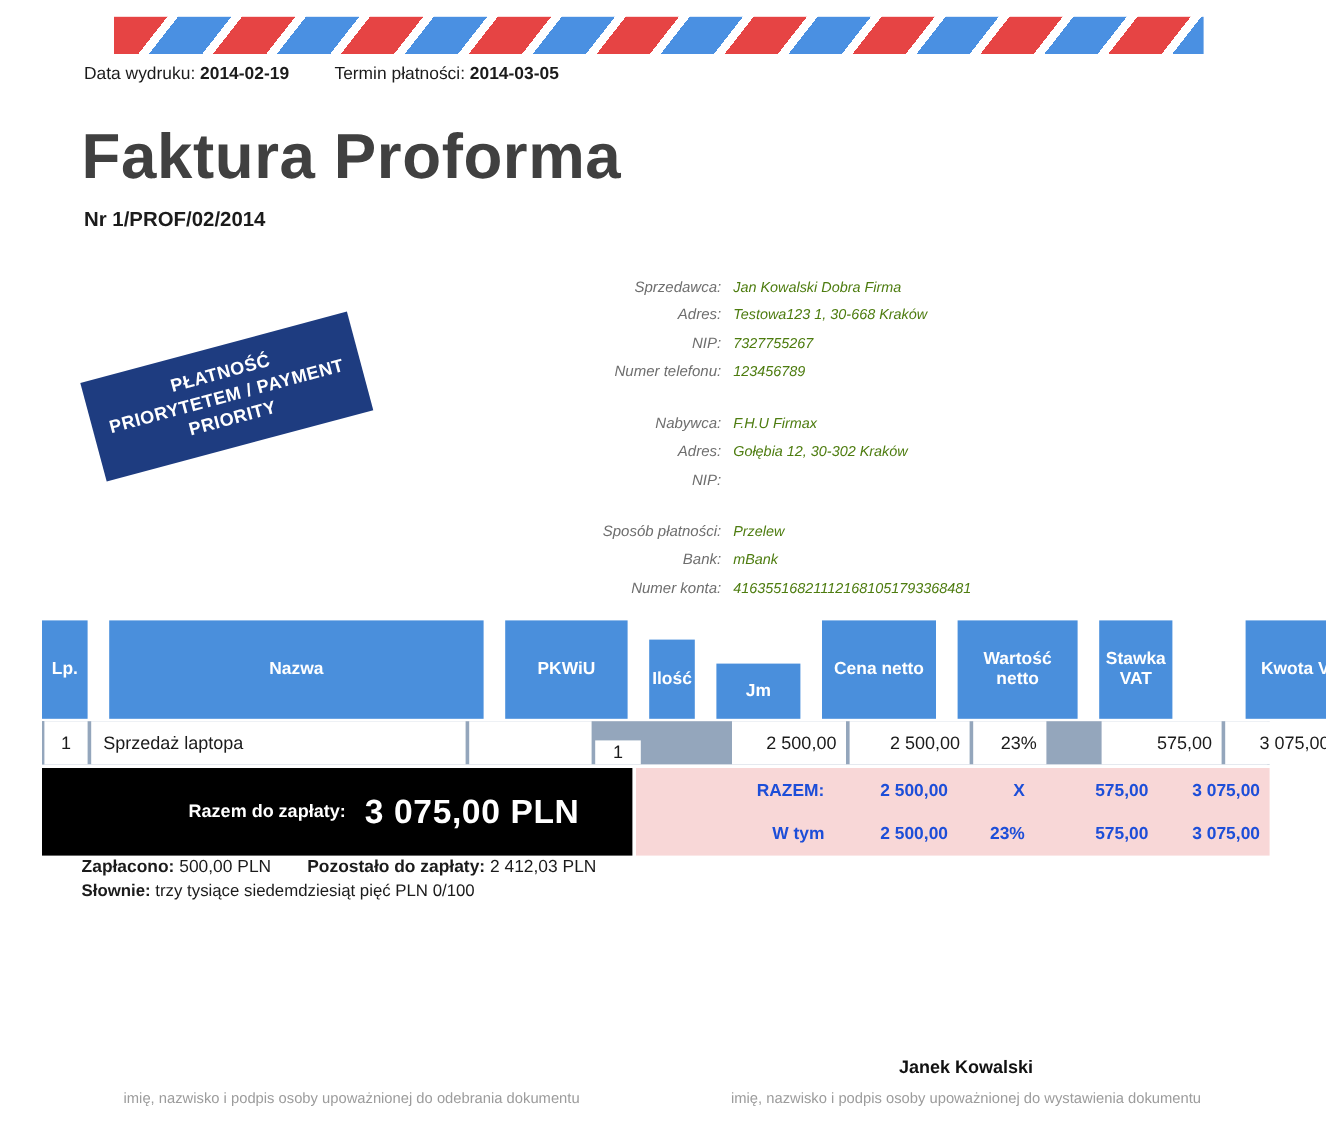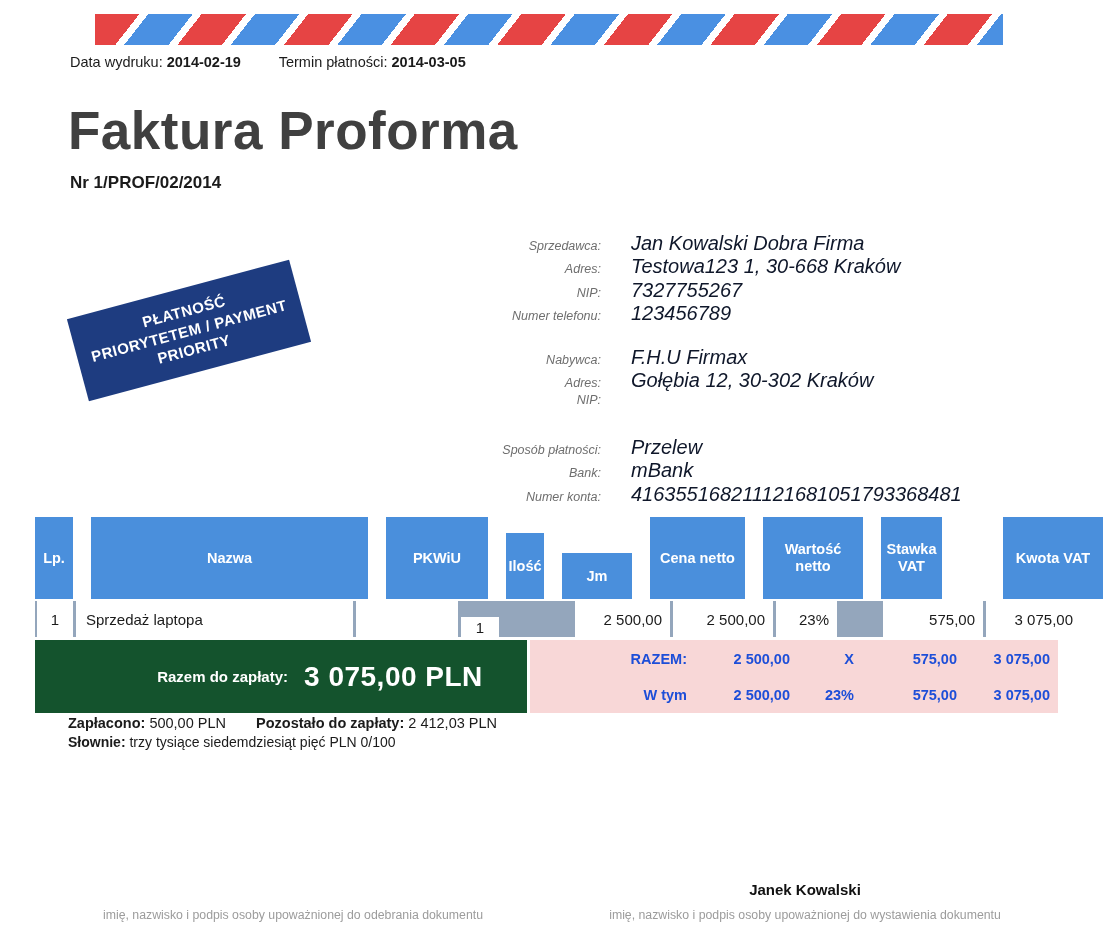--- a/index.html
+++ b/index.html
@@ -30,41 +30,41 @@
     display:flex; flex-direction:column; align-items:center; justify-content:center;
     color:#fff; font-weight:700; font-size:15px; line-height:1.3; text-align:center; letter-spacing:0.5px; }
 
   
   .info-block { position:absolute; left:396px; width:660px;font-style:italic; }
   .ib-seller { top:232px; }
   .ib-buyer { top:346px; }
   .ib-payment { top:436px; }
   .info-row { display:flex; align-items:baseline; height:23.3px; }
   .info-label { width:215px; text-align:right; color:#6e6e6e; font-size:12.5px; padding-right:10px; flex:none; }
-  .info-value { font-size:20px; color:#0f172a;margin-left:20px; }
+  .info-value { font-size:12px; color:#4d7c0f; }
 
   
   .items { position:absolute; left:35px; top:517px; width:1023px; }
   .thead { display:flex; gap:18px; }
   .thead .th { background:#4a8fdc; color:#fff; font-weight:700; font-size:14.5px;
     min-height:46px; display:flex; align-items:center; justify-content:center; text-align:center; line-height:1.15; padding:2px 3px; }
   .trow { display:flex; gap:3px; margin-top:2px; background:#94a6bc;
     border-left:2px solid #94a6bc; border-right:2px solid #94a6bc; height:36px; }
   .trow .td { background:#fff; font-size:15px; display:flex; align-items:center; }
-  .c0{width:38px;flex:none;} .c1{width:277px;flex:none;} .c2{width:102px;flex:none;}
+  .c0{width:38px;flex:none;} .c1{width:312px;flex:none;} .c2{width:102px;flex:none;}
   .c3{width:38px;flex:none;margin-top:16px;} .c4{width:70px;flex:none;margin-top:36px;} .c5{width:95px;flex:none;}
   .c6{width:100px;flex:none;} .c7{width:61px;flex:none;} .c8{width:100px;flex:none;margin-left:43px;}
   .c9{flex:1;}
   .trow .c0{width:36px;} .trow .c9{width:95px;flex:none;}
   .td.center{justify-content:center;} .td.left{justify-content:flex-start;padding-left:10px;}
   .td.right{justify-content:flex-end;padding-right:8px;}
 
   
   .summary { display:flex; gap:3px; margin-top:3px; height:73px; }
-  .sum-red { width:492px; flex:none; background:#14532d; color:#fff;
+  .sum-red { width:492px; flex:none; background:#000000; color:#fff;
     display:flex; align-items:center; justify-content:center; gap:16px; padding-left:78px; }
   .sum-red .small { font-size:15px; font-weight:700; }
   .sum-red .big { font-size:28px; font-weight:700; letter-spacing:0.5px; }
   .sum-pink { flex:1; background:#f8d7d7; display:flex; flex-direction:column; justify-content:center; }
   .sum-row { display:flex; height:36px; align-items:center; font-weight:700; font-size:14.5px; color:#1d4ed8; }
   .s-lbl{width:165px;flex:none;} .s-netto{width:103px;flex:none;} .s-rate{width:64px;flex:none;}
   .s-vat{width:103px;flex:none;} .s-brutto{flex:1;}
   .sum-row div{ text-align:right; padding-right:8px; }
 
   

